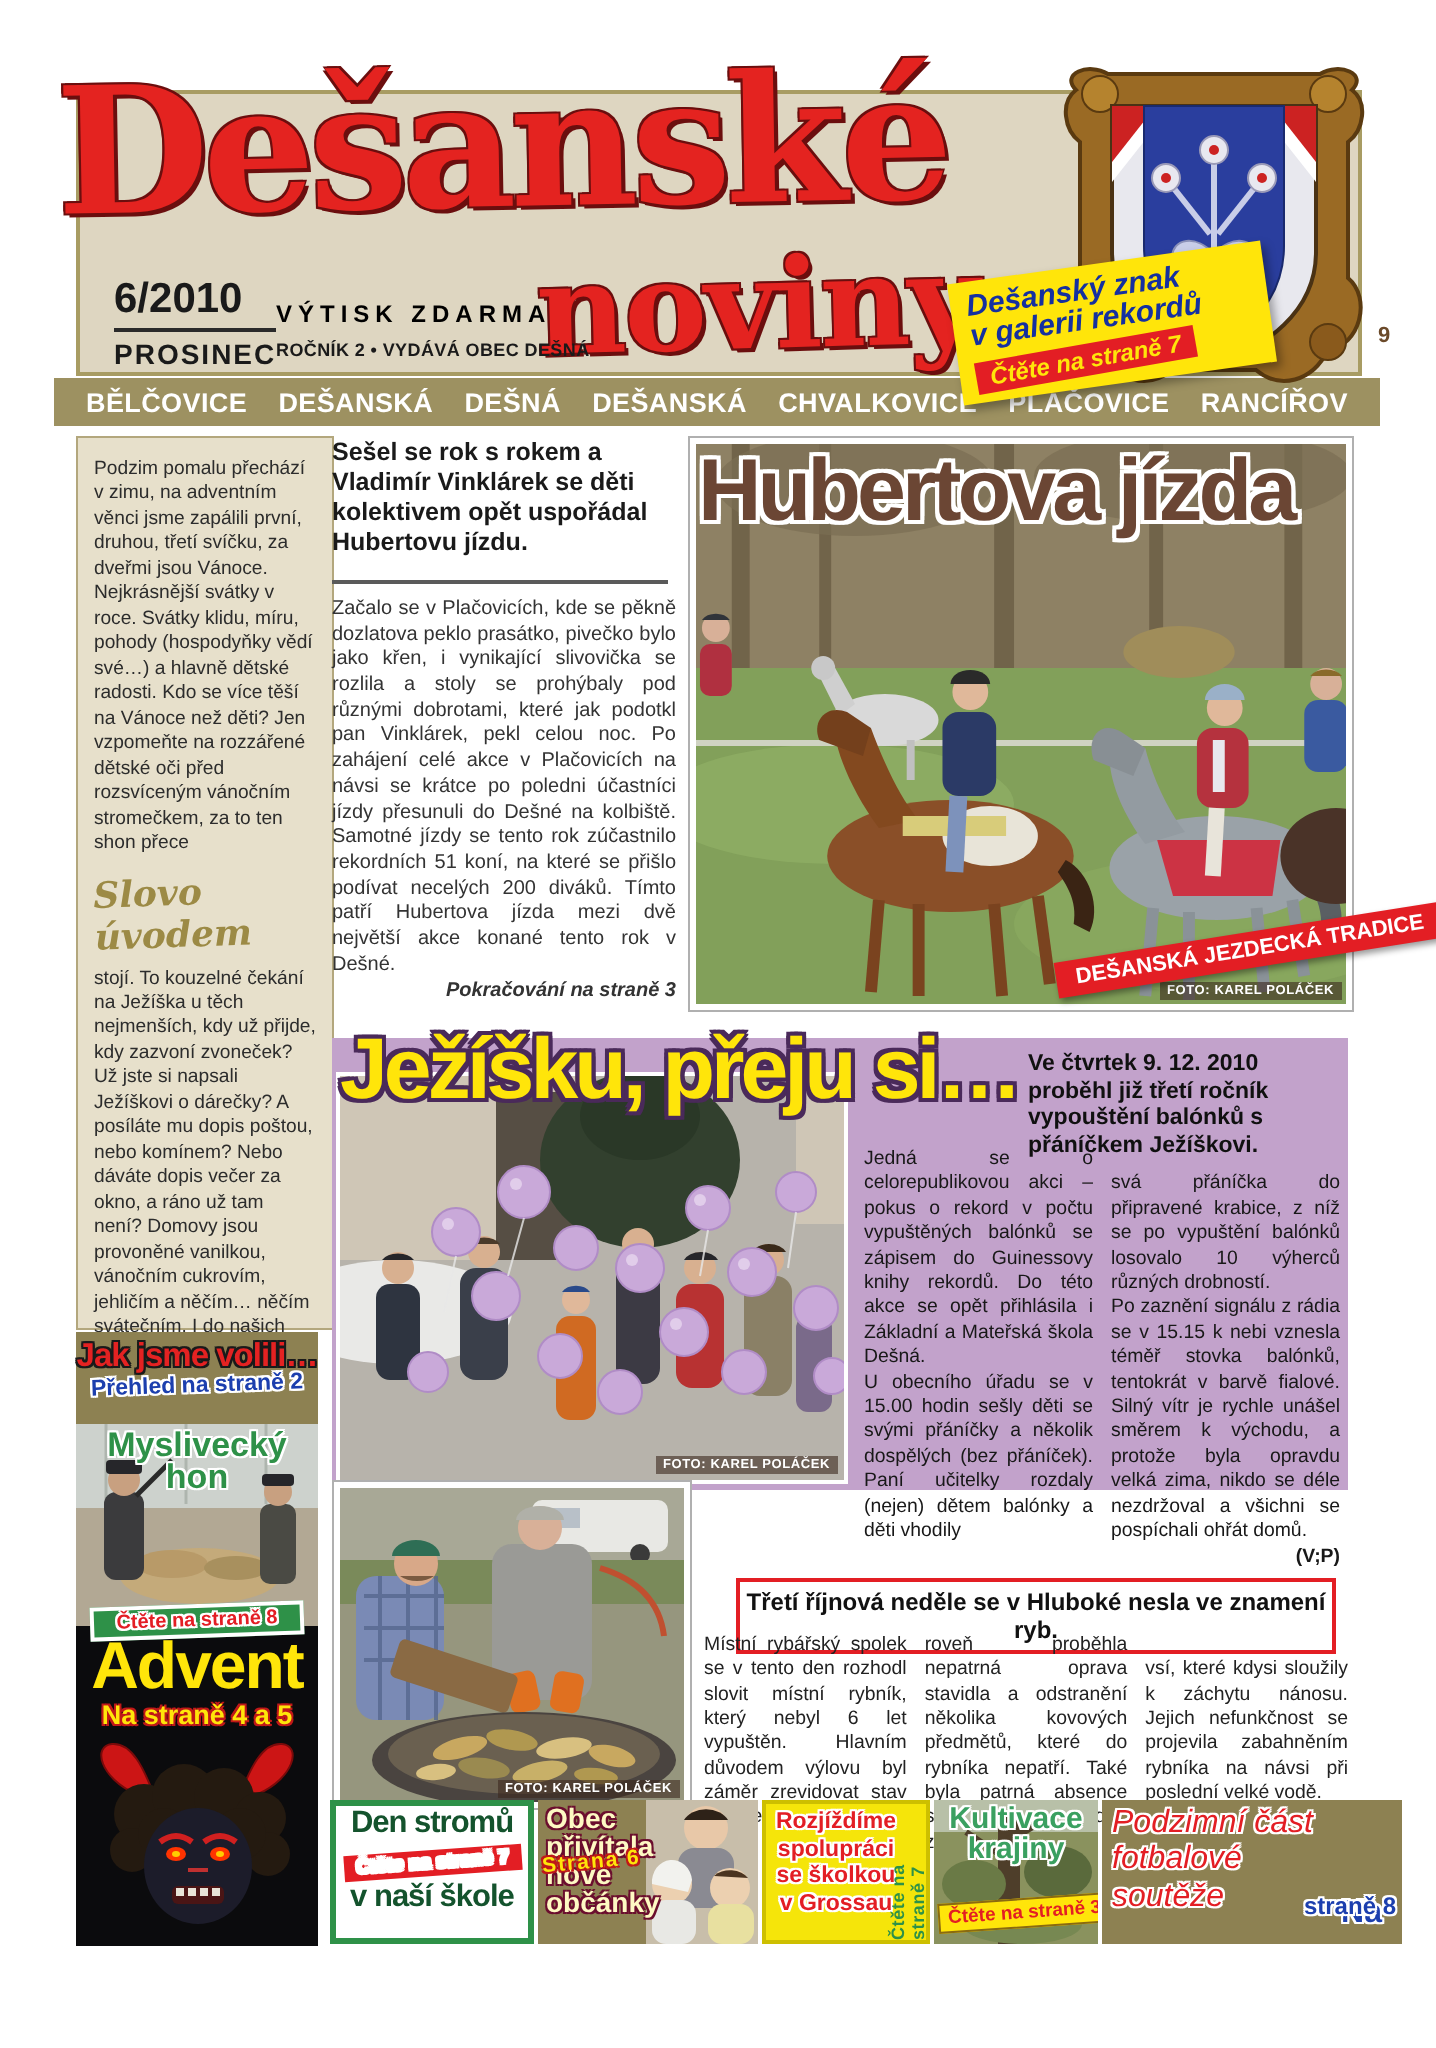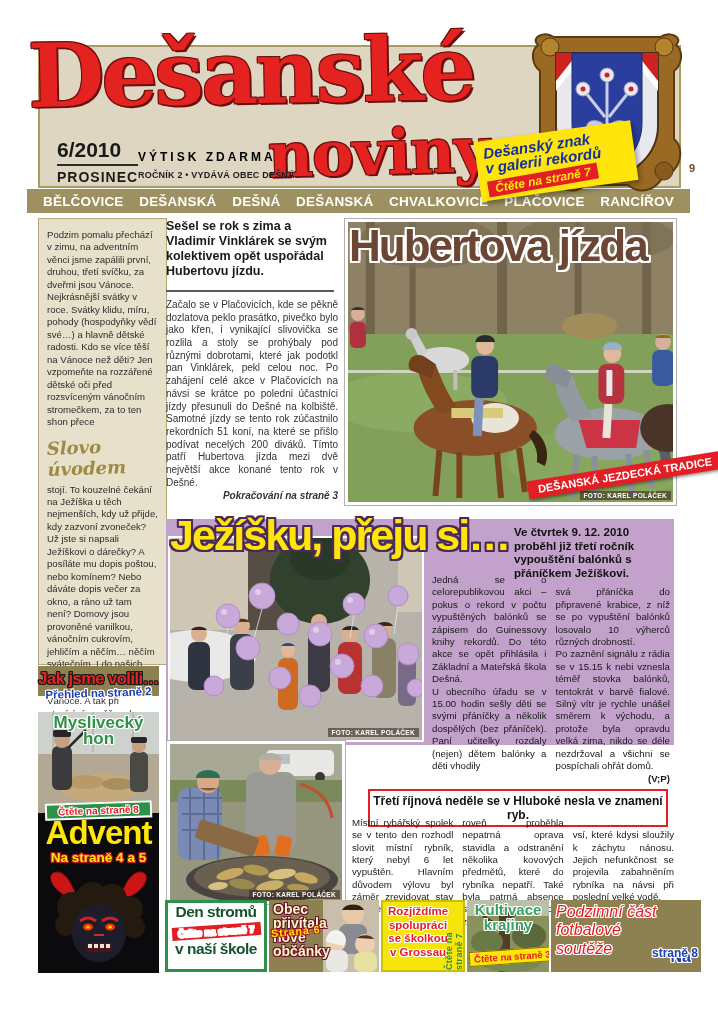--- a/index.html
+++ b/index.html
@@ -40,21 +40,21 @@
   .nav-item { color:#fff; font-weight:bold; font-size:13.5px; letter-spacing:.2px; white-space:nowrap; }
 
   
   .intro-box { position:absolute; left:38px; top:218px; width:129px; height:447px;
                background:#e7e0cb; border:1px solid #b3a77d; box-sizing:border-box; padding:10px 8px 6px; }
   .intro-text { font-size:9.6px; line-height:1.3; color:#2c2c2c; }
   .slovo { font-family:"DejaVu Serif",serif; font-style:italic; font-weight:bold;
            color:#9c8a45; font-size:18px; margin:7px 0 6px; transform:rotate(-2deg); }
   .intro-sign { text-align:right; font-size:9.6px; color:#2c2c2c; margin-top:2px; }
 
-  .volili { position:absolute; left:38px; top:666px; width:121px; height:30px; background:#8d8152;
+  .volili { position:absolute; left:38px; top:666px; width:121px; height:46px; background:#8d8152;
             text-align:center; box-sizing:border-box; padding-top:3px; }
   .volili-title { color:#e42222; font-size:16.5px; font-weight:bold; letter-spacing:-.5px; }
   .volili-sub { color:#1c3fae; font-size:11.5px; font-weight:bold; margin-top:-1px; transform:rotate(-2deg); }
 
   .myslivecky { position:absolute; left:38px; top:712px; width:121px; height:112px; overflow:hidden; }
   .mysl-title { position:absolute; left:0; top:3px; width:100%; text-align:center; z-index:2;
                 color:#2e9148; font-weight:bold; font-size:17px; line-height:.95; }
   .mysl-cta { position:absolute; left:7px; right:7px; bottom:5px; z-index:2; background:#2e9148;
               border:2px solid #fff; color:#e31e24; font-weight:bold; font-size:10px; text-align:center;
               padding:1px 0; transform:rotate(-2deg); }
@@ -273,21 +273,21 @@
             <rect x="50" y="79" width="4" height="4"></rect>
             <rect x="56" y="79" width="4" height="4"></rect>
             <rect x="62" y="79" width="4" height="4"></rect>
             <rect x="68" y="79" width="4" height="4"></rect>
           </g>
       </svg>
     </div>
   </aside>
 
   <section>
-    <div class="hub-lede">Sešel se rok s zima a Vladimír Vinklárek se svým kolektivem opět uspořádal Hubertovu jízdu.</div>
+    <div class="hub-lede">Sešel se rok s rokem a Vladimír Vinklárek se děti kolektivem opět uspořádal Hubertovu jízdu.</div>
     <div class="hub-rule"></div>
     <div class="hub-body">
       <span>Začalo se v Plačovicích, kde se pěkně dozlatova peklo prasátko, pivečko bylo jako křen, i vynikající slivovička se rozlila a stoly se prohýbaly pod různými dobrotami, které jak podotkl pan Vinklárek, pekl celou noc. Po zahájení celé akce v Plačovicích na návsi se krátce po poledni účastníci jízdy přesunuli do Dešné na kolbiště. Samotné jízdy se tento rok zúčastnilo rekordních 51 koní, na které se přišlo podívat necelých 200 diváků. Tímto patří Hubertova jízda mezi dvě největší akce konané tento rok v Dešné.</span>
       <div class="hub-cont">Pokračování na straně 3</div>
     </div>
 
     <div class="hub-photo">
       <svg viewBox="0 0 327 280" preserveAspectRatio="none">
         <rect width="327" height="118" fill="#8e8164"></rect>
         <g fill="#6a5d44" opacity=".8">

